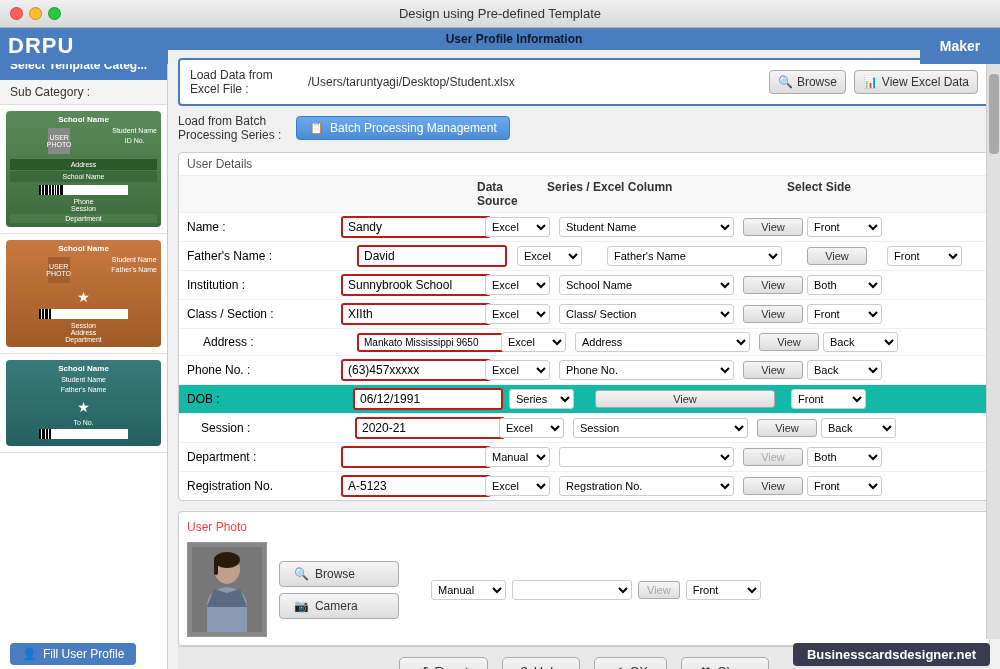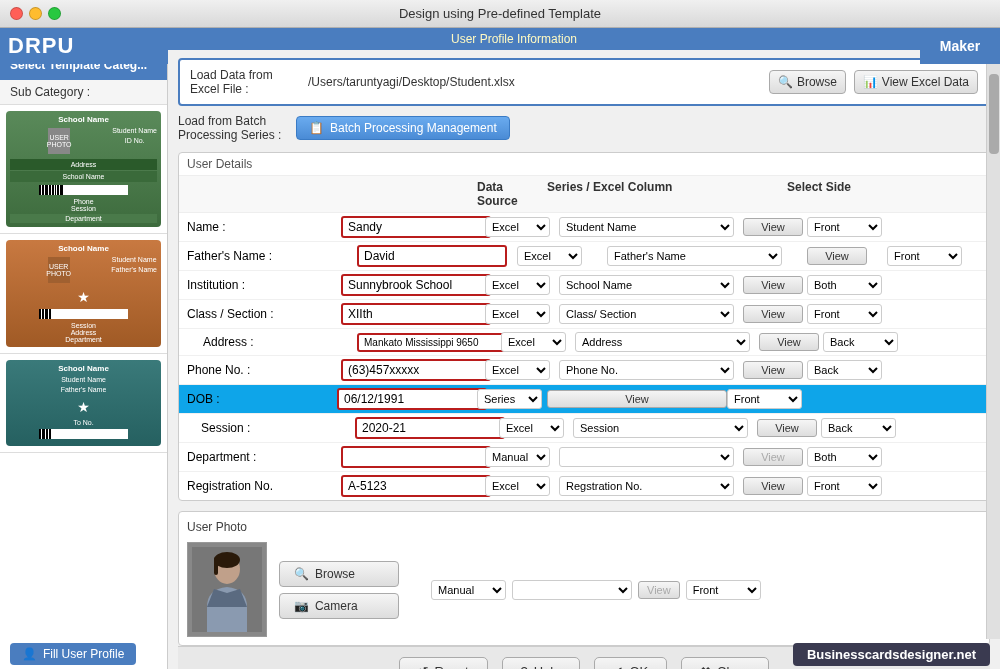--- a/index.html
+++ b/index.html
@@ -46,23 +46,23 @@
 
     
     .sub-title-bar {
       background: #4a7dbf;
       height: 22px;
       display: flex;
       align-items: center;
       justify-content: center;
     }
     .sub-title-bar span {
-      color: #fef9c3;
-      font-size: 12px;
-      font-weight: 400;
+      color: #0f172a;
+      font-size: 12px;
+      font-weight: 700;
       margin-left: 28px;
     }
 
     
     .main-layout {
       display: flex;
       height: calc(669px - 50px);
     }
 
     
@@ -294,21 +294,21 @@
 
     
     .user-photo-box {
       border: 1px solid #ccc;
       border-radius: 4px;
       background: white;
       padding: 8px;
     }
     .user-photo-header {
       font-size: 12px;
-      color: #404040;
+      color: #ef4444;
       margin-bottom: 8px;
     }
     .photo-content {
       display: flex;
       align-items: center;
       gap: 12px;
     }
     .photo-placeholder {
       width: 80px;
       height: 95px;
@@ -657,21 +657,21 @@
 
       <div style="display:grid; grid-template-columns:150px 140px 70px 180px 60px 90px; padding:3px 8px; align-items:center; border-bottom:1px solid #f0f0f0; gap:4px;">
         <div style="font-size:12px;">Phone No. :</div>
         <input class="detail-input" value="(63)457xxxxx" style="">
         <select class="detail-select"><option>Excel</option><option>Series</option><option>Manual</option></select>
         <select class="detail-col-select"><option>Phone No.</option></select>
         <button class="btn-view-small">View</button>
         <select class="side-select"><option>Back</option><option>Front</option><option>Both</option></select>
       </div>
 
-      <div style="display:grid; grid-template-columns:150px 140px 70px 180px 60px 90px; padding:3px 8px; align-items:center; border-bottom:1px solid #f0f0f0; gap:0; background:#0ea5e9;">
+      <div style="display:grid; grid-template-columns:150px 140px 70px 180px 60px 90px; padding:3px 8px; align-items:center; border-bottom:1px solid #f0f0f0; gap:16px; background:#14b8a6;">
         <div style="font-size:12px;">DOB :</div>
         <input class="detail-input" value="06/12/1991" style="">
         <select class="detail-select"><option>Series</option><option>Excel</option><option>Manual</option></select>
         <button class="btn-view-small">View</button>
         <select class="side-select"><option>Front</option><option>Back</option><option>Both</option></select>
       </div>
 
       <div style="display:grid; grid-template-columns:150px 140px 70px 180px 60px 90px; padding:3px 22px; align-items:center; border-bottom:1px solid #f0f0f0; gap:4px;">
         <div style="font-size:12px;">Session :</div>
         <input class="detail-input" value="2020-21" style="">

